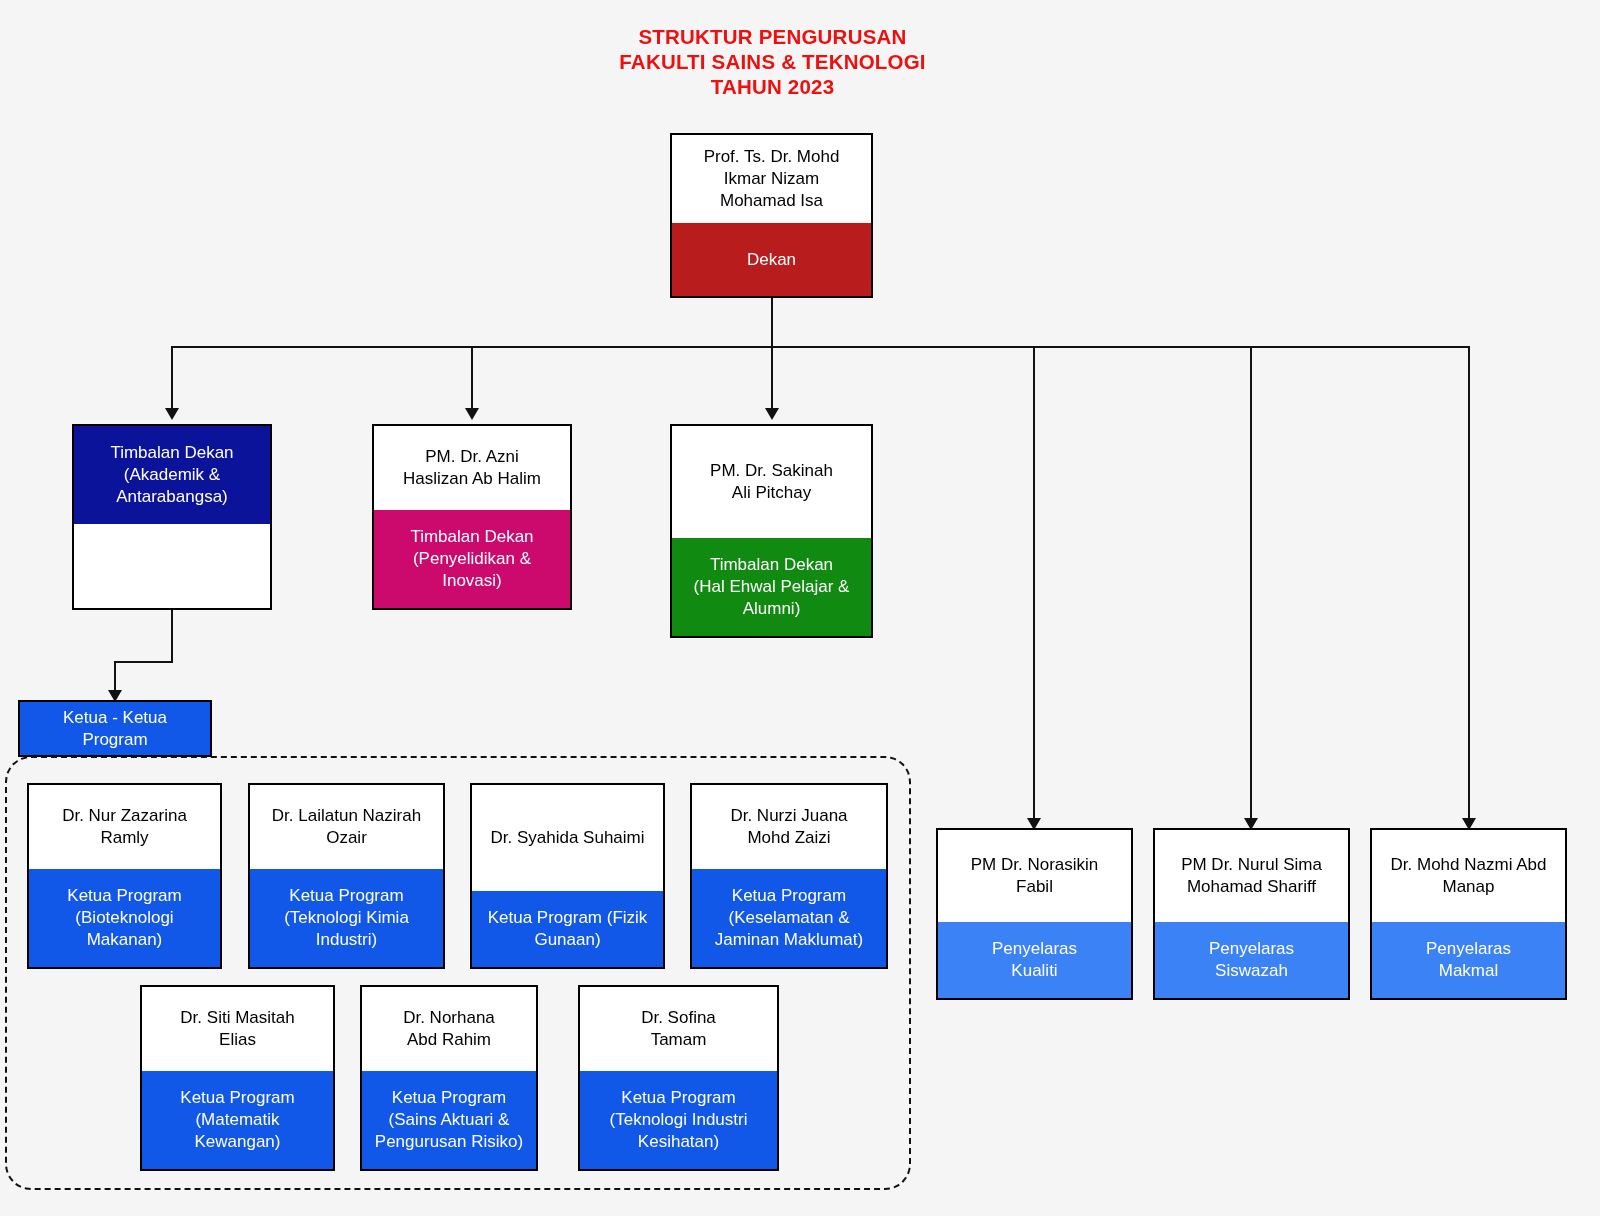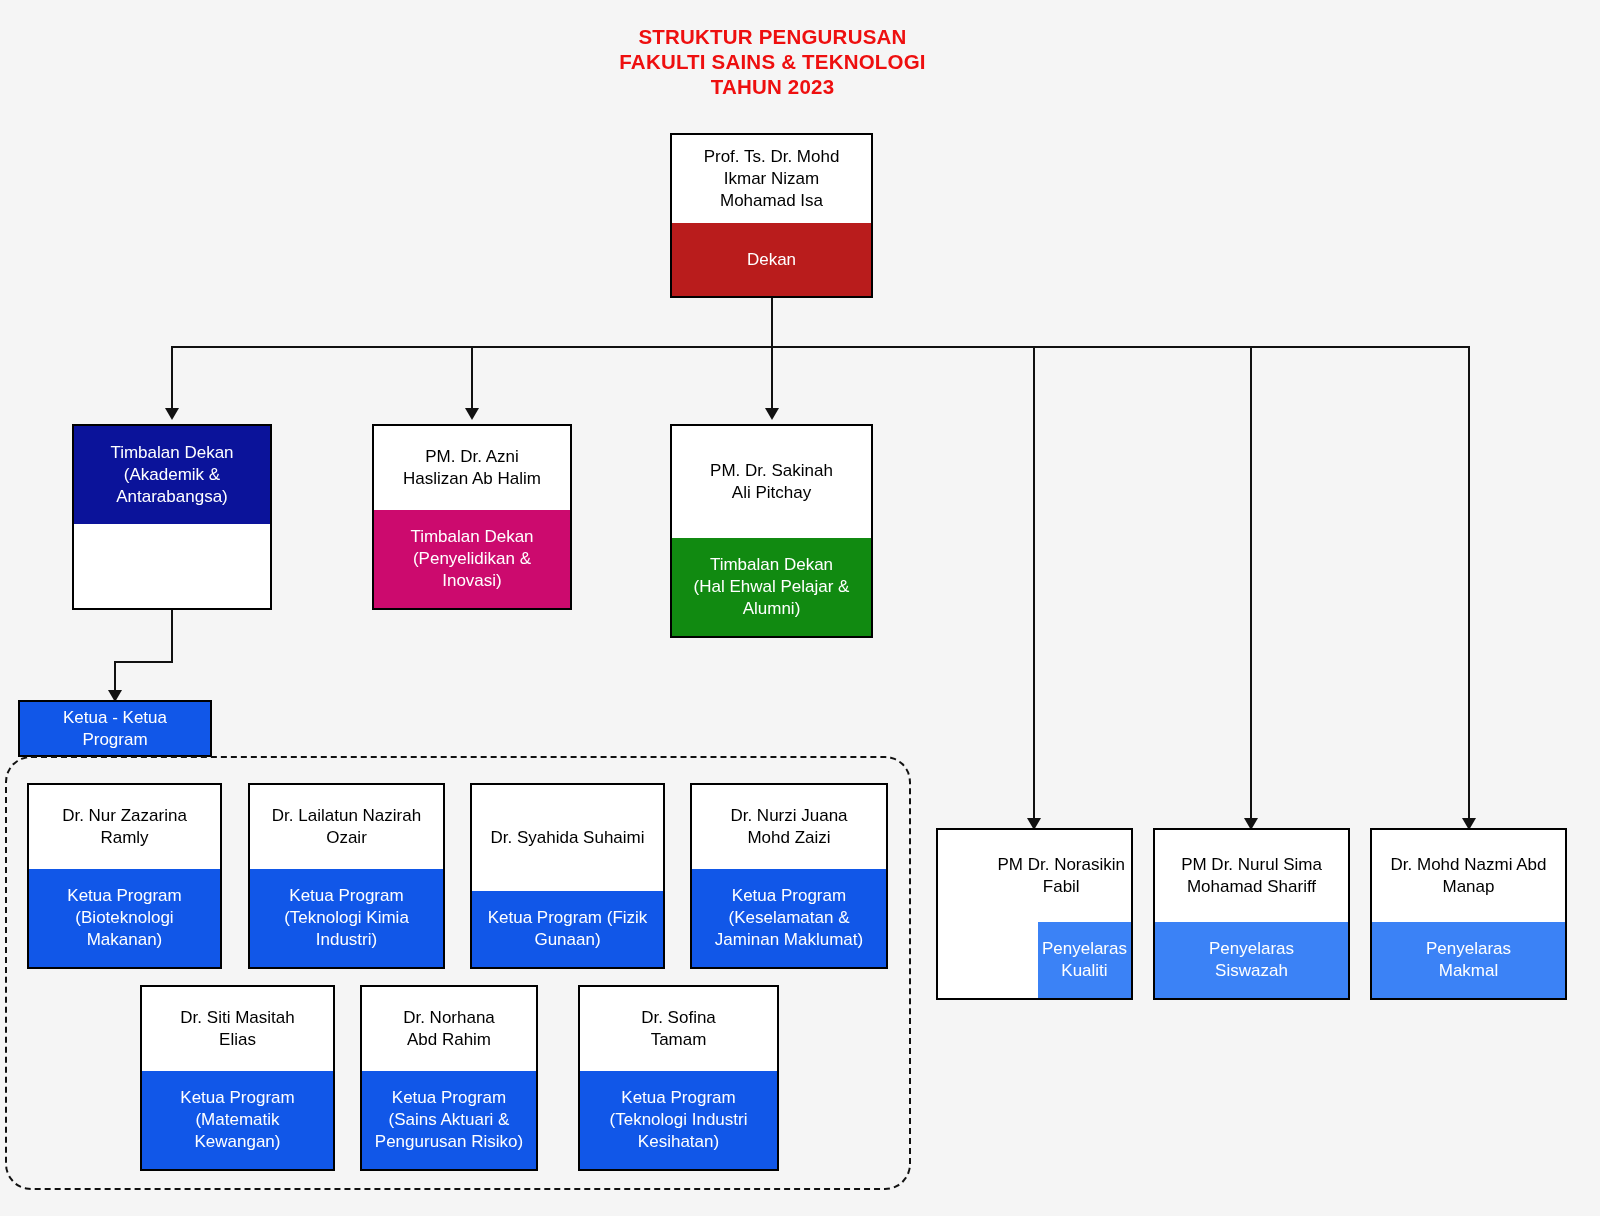--- a/index.html
+++ b/index.html
@@ -47,21 +47,21 @@
   }
   .node .name {
     flex: 1 1 auto;
     display: flex;
     align-items: center;
     justify-content: center;
     text-align: center;
     color: #000;
     font-size: 17px;
     line-height: 22px;
-    padding: 4px 6px;
+    padding: 4px 18px;
     background: #ffffff;
     white-space: pre-line;
   }
   .node .role {
     display: flex;
     align-items: center;
     justify-content: center;
     text-align: center;
     color: #ffffff;
     font-size: 17px;
@@ -241,21 +241,21 @@
   </div>
 
   <div class="node" style="left:578px; top:985px; width:201px; height:186px;">
     <div class="name">Dr. Sofina
 Tamam</div>
     <div class="role blue" style="height:88px;">Ketua Program
 (Teknologi Industri
 Kesihatan)</div>
   </div>
 
-  <div class="node" style="left:936px; top:828px; width:197px; height:172px;align-items:flex-end;">
+  <div class="node" style="left:936px; top:828px; width:197px; height:172px;">
     <div class="name">PM Dr. Norasikin
 Fabil</div>
     <div class="role lightred" style="height:66px;">Penyelaras
 Kualiti</div>
   </div>
 
   <div class="node" style="left:1153px; top:828px; width:197px; height:172px;">
     <div class="name">PM Dr. Nurul Sima
 Mohamad Shariff</div>
     <div class="role lightred" style="height:66px;">Penyelaras

